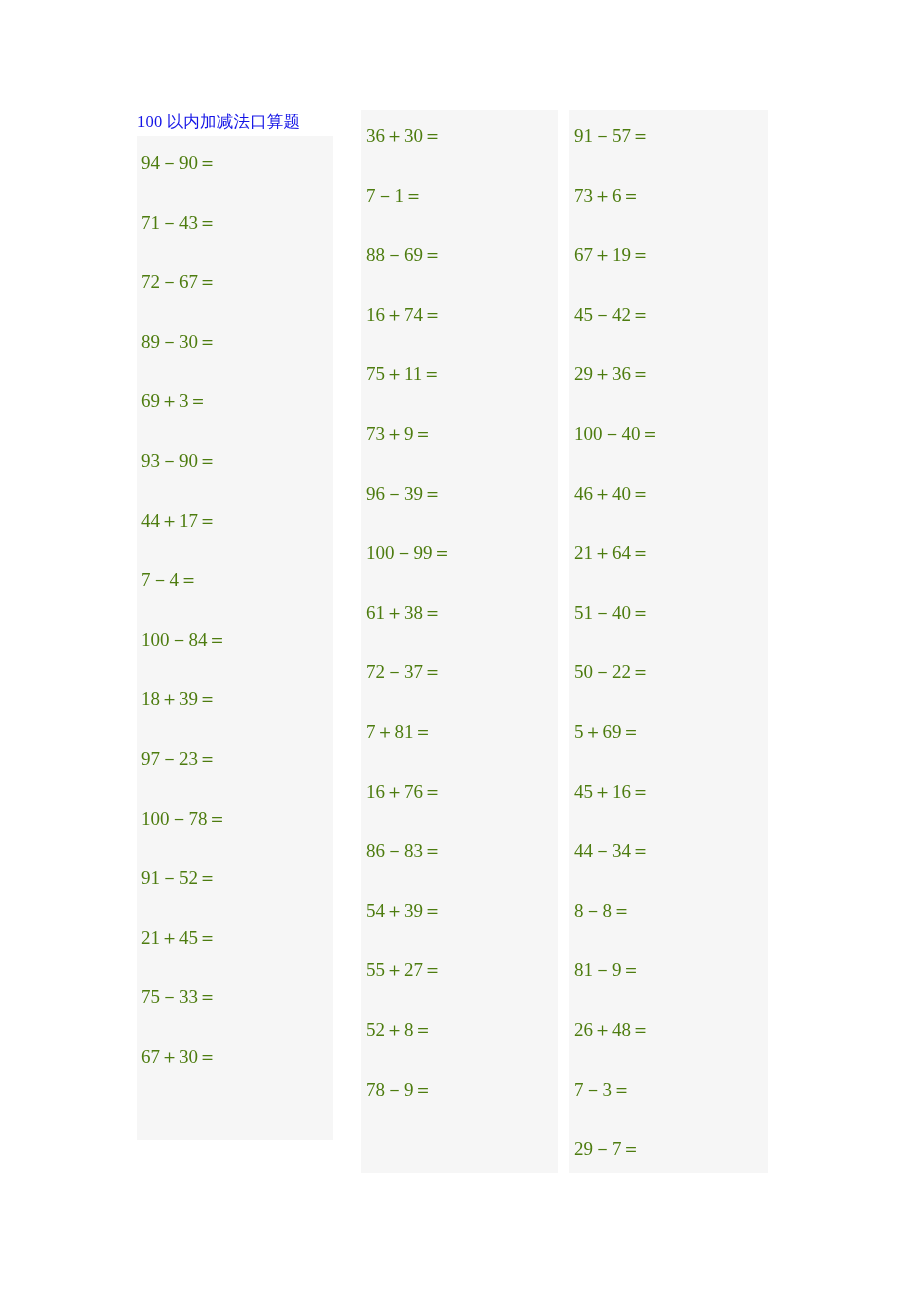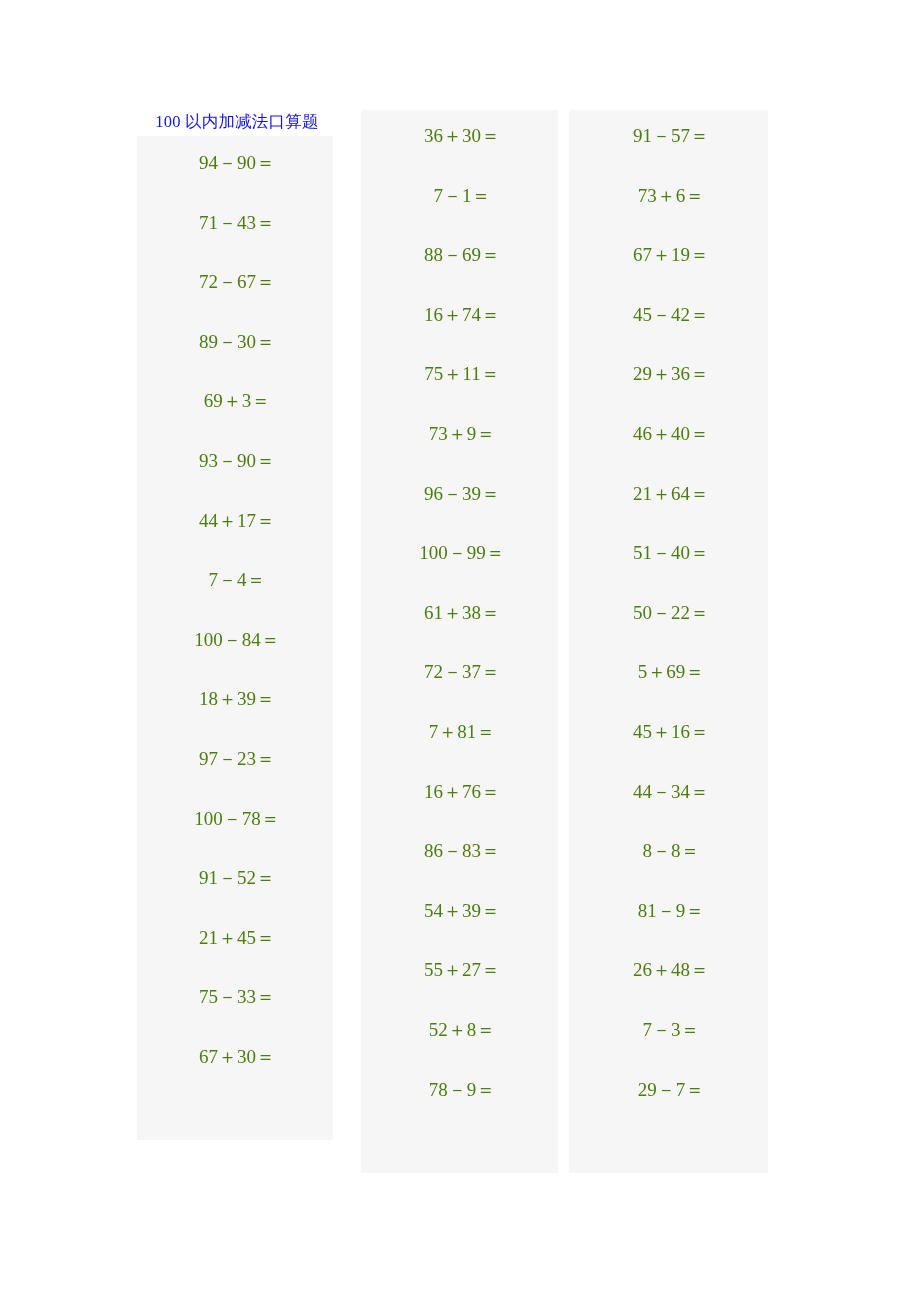--- a/index.html
+++ b/index.html
@@ -13,21 +13,20 @@
     font-family: "Liberation Serif", "DejaVu Serif", serif;
     -webkit-font-smoothing: antialiased;
     overflow: hidden;
   }
 
   .page {
     position: relative;
     width: 920px;
     height: 1302px;
     background: #ffffff;
-    text-align: center;
   }
 
   
   .worksheet-title {
     position: absolute;
     left: 137px;
     top: 110px;
     width: 200px;
     height: 24px;
     color: #1414e6;
@@ -139,20 +138,21 @@
         <div class="problem-item">52＋8＝</div>
         <div class="problem-item">78－9＝</div>
       </div>
 
     <div class="problem-column col-3">
         <div class="problem-item">91－57＝</div>
         <div class="problem-item">73＋6＝</div>
         <div class="problem-item">67＋19＝</div>
         <div class="problem-item">45－42＝</div>
         <div class="problem-item">29＋36＝</div>
+        <div class="problem-item">100－40＝</div>
         <div class="problem-item">46＋40＝</div>
         <div class="problem-item">21＋64＝</div>
         <div class="problem-item">51－40＝</div>
         <div class="problem-item">50－22＝</div>
         <div class="problem-item">5＋69＝</div>
         <div class="problem-item">45＋16＝</div>
         <div class="problem-item">44－34＝</div>
         <div class="problem-item">8－8＝</div>
         <div class="problem-item">81－9＝</div>
         <div class="problem-item">26＋48＝</div>

